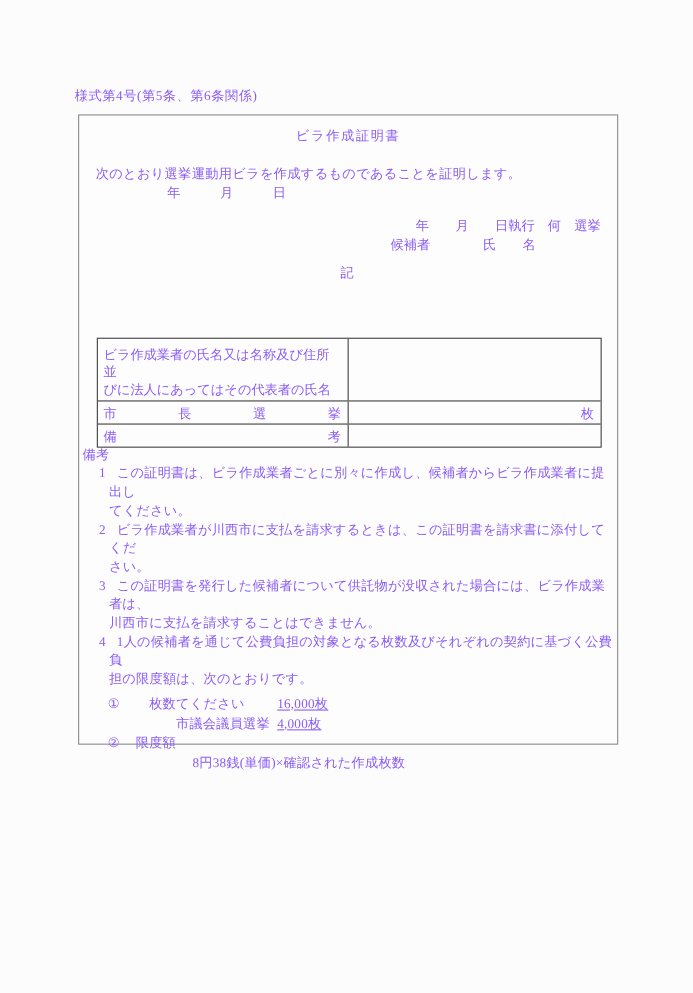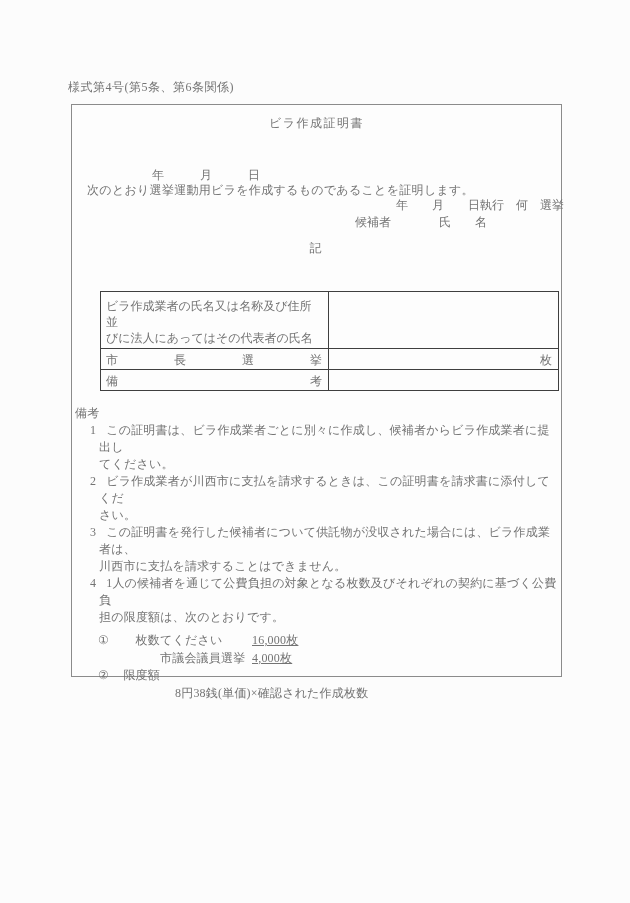--- a/index.html
+++ b/index.html
@@ -1,52 +1,51 @@
 <!DOCTYPE html>
 <html><head>
 <meta charset="utf-8">
 <style>
   html,body { margin:0; padding:0; }
   .page {
     position:relative;
     width:630px; height:903px;
     background:#fcfcfc;
-    color:#737373;
+    color:#8b5cf6;
     font-family:"Liberation Serif","DejaVu Serif",serif;
     font-size:12px;
     line-height:14px;
     overflow:hidden;
   }
   .form-label {
     position:absolute; left:68px; top:80px;
     letter-spacing:0.5px;
   }
   .box {
     position:absolute; left:71px; top:104px;
     width:489px; height:571px;
     border:1px solid #8b8b8b;
     background:#fdfdfd;
   }
   .title {
     position:absolute; top:11px; left:0; width:100%;
     text-align:center; letter-spacing:1.5px;font-family:Liberation Serif, serif;
   }
-  .statement { position:absolute; top:46px; left:15px; letter-spacing:0.3px;margin-top:32px; }
+  .statement { position:absolute; top:46px; left:15px; letter-spacing:0.3px; }
   .statement-date { position:absolute; top:63px; left:80px; }
-  .exec-line1 { position:absolute; top:93px; left:324px; white-space:pre;text-align:center; }
+  .exec-line1 { position:absolute; top:93px; left:306px; white-space:pre;text-align:center; }
   .exec-line2 { position:absolute; top:110px; left:283px; white-space:pre; }
   .record {
     position:absolute; top:136px; left:0; width:100%;
     text-align:center; letter-spacing:2px;
   }
   .cert-table {
-    position:absolute; top:186px; left:16px;
+    position:absolute; top:202px; left:16px;
     width:457px;
     border:1px solid #3f3f3f;
-    margin-left:12px;
   }
   .trow { display:flex; border-bottom:1px solid #3f3f3f; }
   .trow:last-child { border-bottom:none; }
   .tcell-l {
     width:228px; box-sizing:border-box;
     border-right:1px solid #3f3f3f;
     padding:2px 6px 2px 5px;
   }
   .tcell-r {
     flex:1; box-sizing:border-box;

